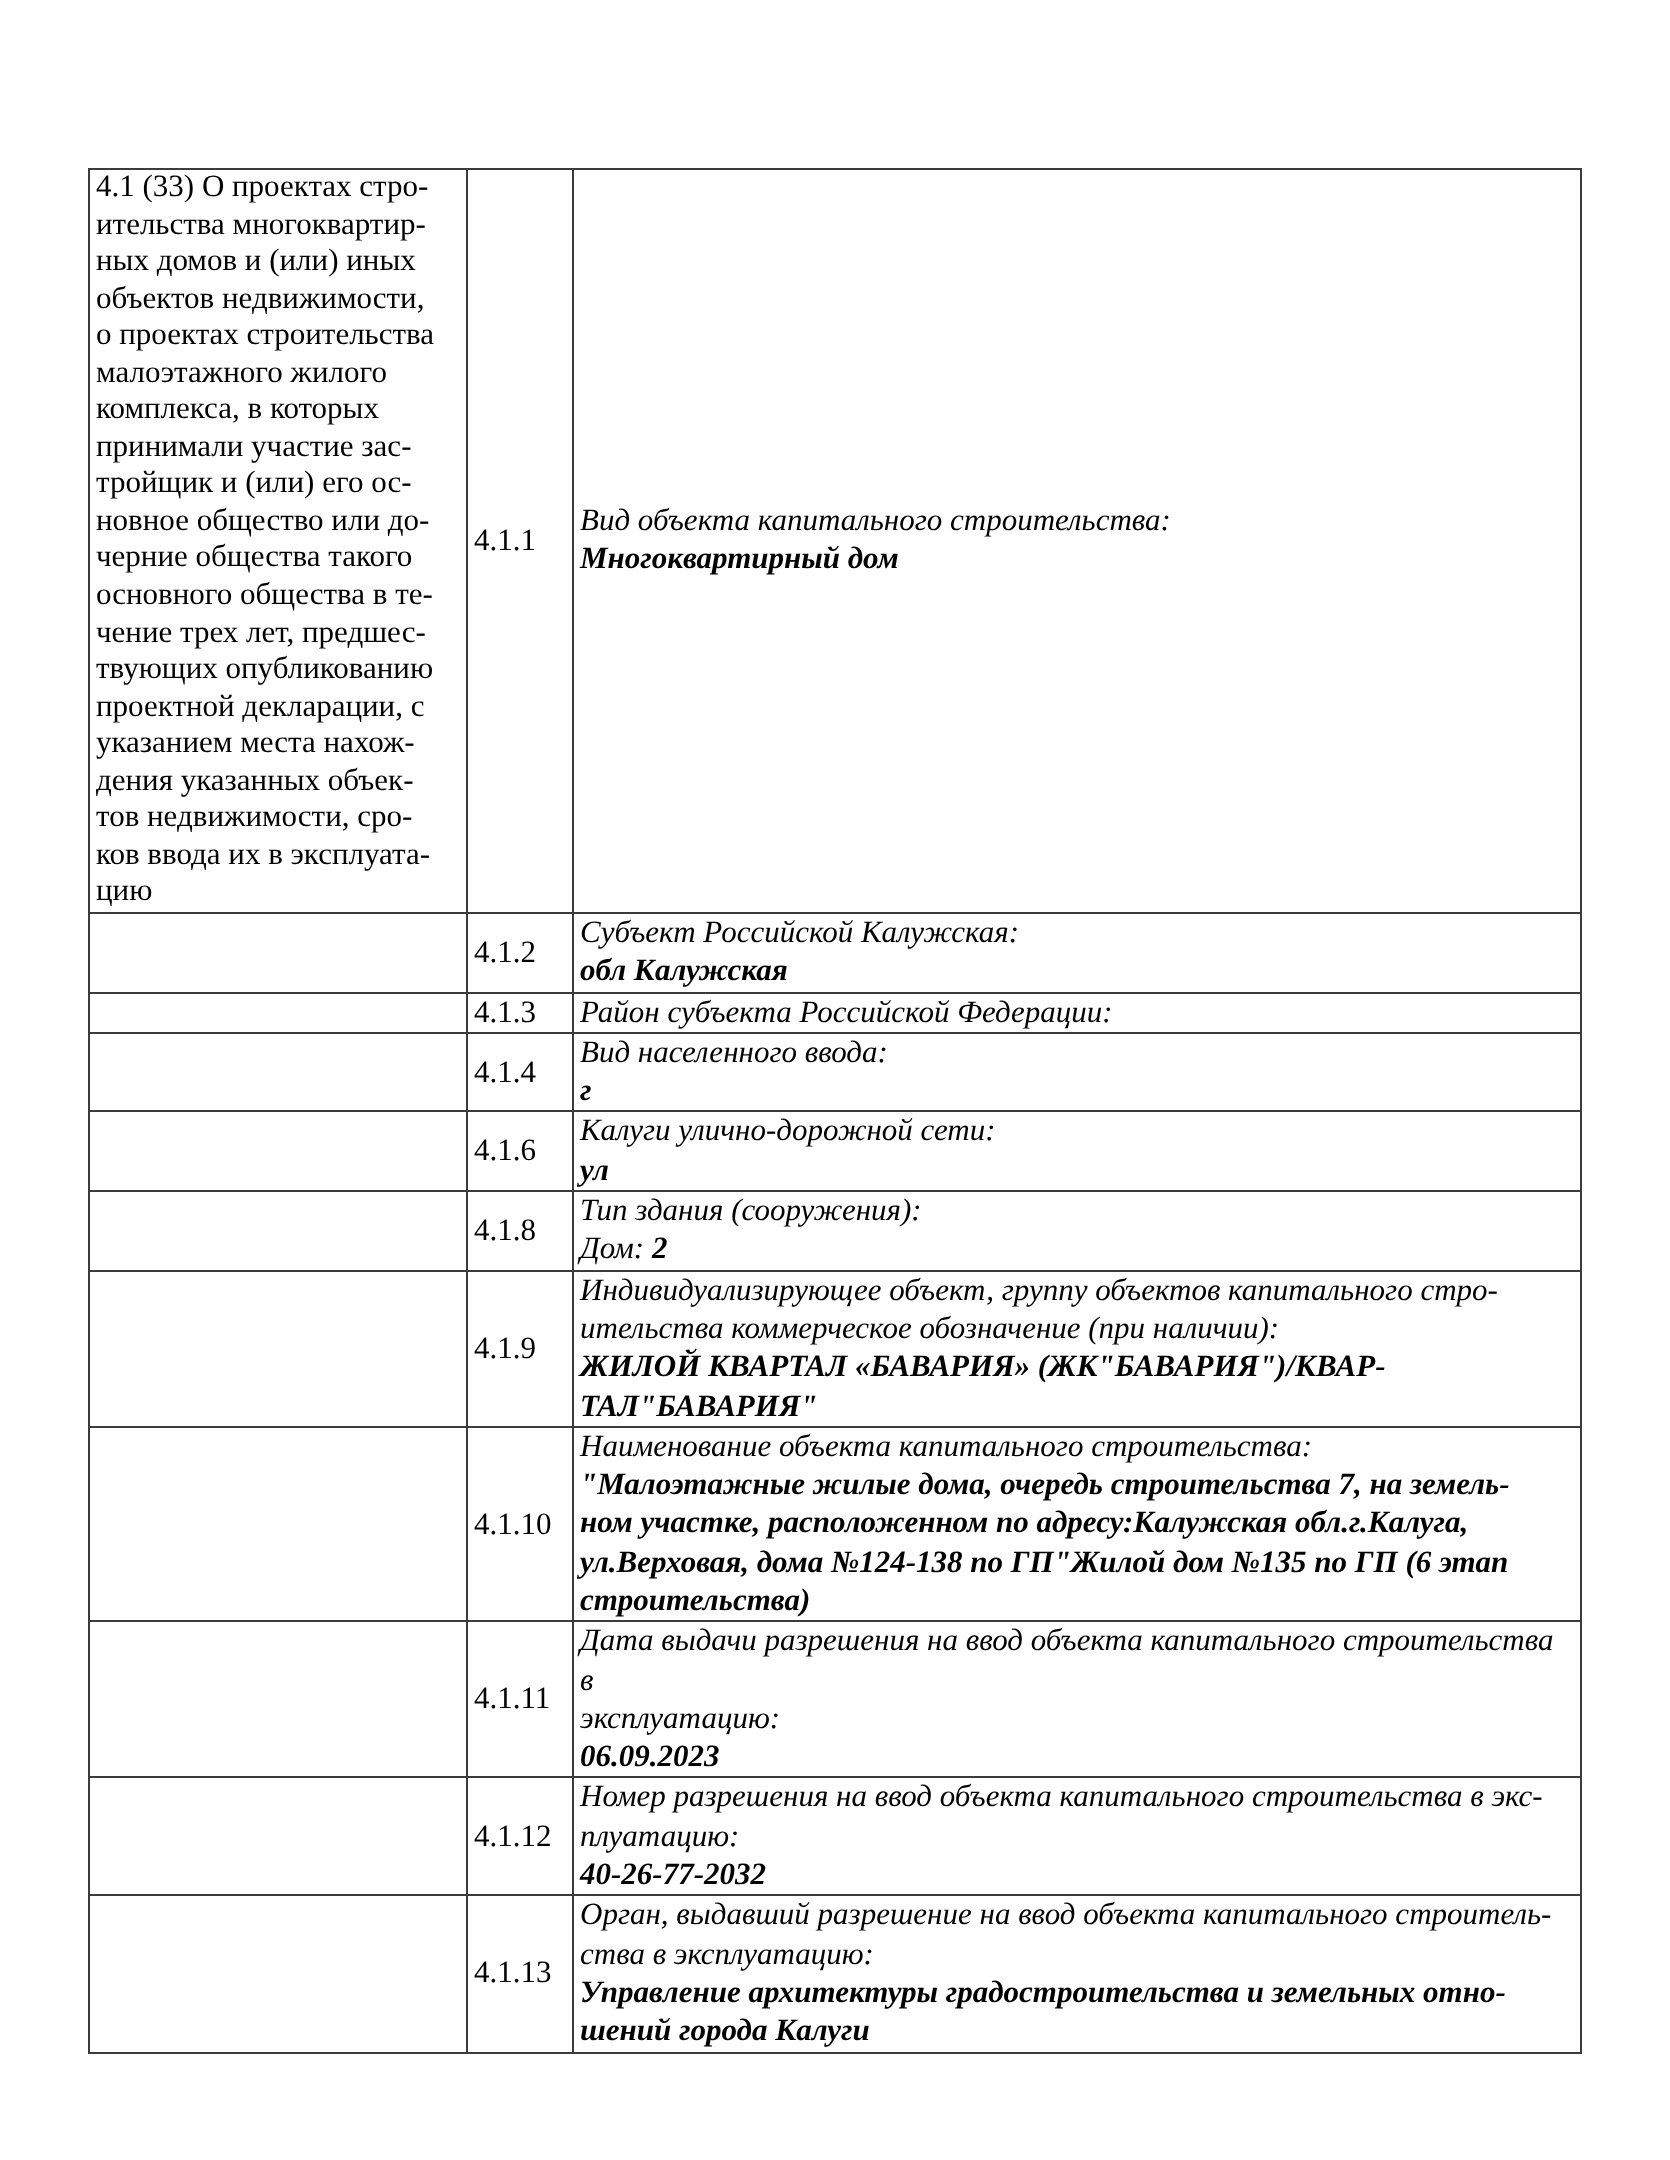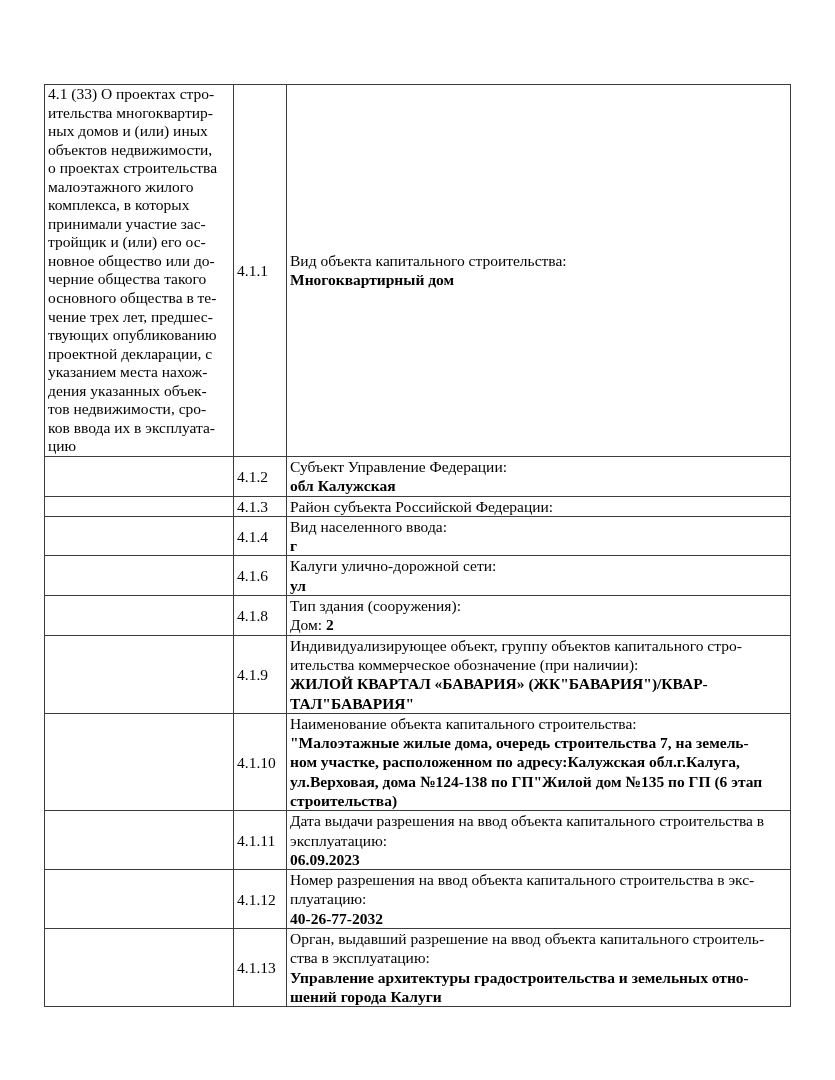--- a/index.html
+++ b/index.html
@@ -35,20 +35,21 @@
     width: 182px;
     vertical-align: top;
     line-height: 18.55px;
   }
   td.c2 {
     width: 46px;
     line-height: 19px;
   }
   td.c3 {
     line-height: 19.3px;
+    font-style: italic;
   }
   .desc {
     white-space: pre-line;
   }
   .lbl {
     display: block;
     white-space: pre-line;
   }
   .pre {
     white-space: pre;
@@ -89,21 +90,21 @@
 цию</div>
           </td>
           <td class="c2"><span>4.1.1</span></td>
           <td class="c3"><span class="lbl">Вид объекта капитального строительства:</span><span class="pre"></span><b class="val">Многоквартирный дом</b></td>
         </tr>
         <tr>
           <td class="c1">
             <div class="desc"></div>
           </td>
           <td class="c2"><span>4.1.2</span></td>
-          <td class="c3"><span class="lbl">Субъект Управление Федерации:</span><span class="pre"></span><b class="val">обл Калужская</b></td>
+          <td class="c3"><span class="lbl">Субъект Российской Калужская:</span><span class="pre"></span><b class="val">обл Калужская</b></td>
         </tr>
         <tr>
           <td class="c1">
             <div class="desc"></div>
           </td>
           <td class="c2"><span>4.1.3</span></td>
           <td class="c3"><span class="lbl">Район субъекта Российской Федерации:</span><span class="pre"></span><b class="val"></b></td>
         </tr>
         <tr>
           <td class="c1">

